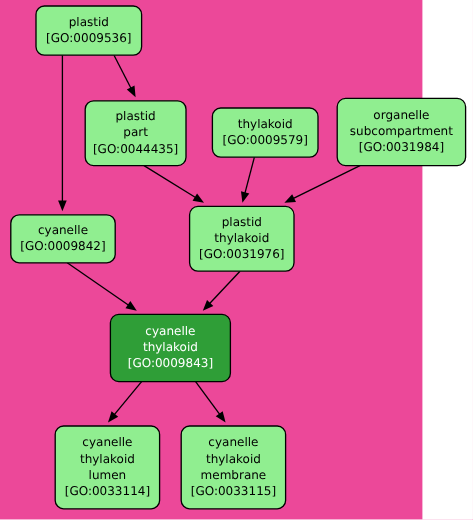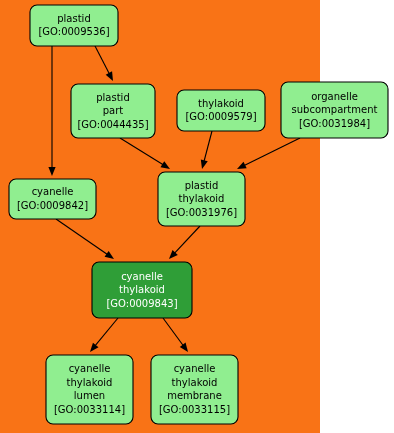--- a/index.html
+++ b/index.html
@@ -8,23 +8,23 @@
     background: #ffffff;
   }
   body {
     width: 394px;
     height: 433px;
     overflow: hidden;
     font-family: "DejaVu Sans", sans-serif;
   }
   #graph-root {
     position: relative;
-    width: 320px;
+    width: 352px;
     height: 433px;
-    background: #f97316;
+    background: #ec4899;
   }
   svg#go-graph {
     display: block;
     width: 394px;
     height: 433px;
   }
   .node-box {
     stroke: #000000;
     stroke-width: 1.1;
   }

